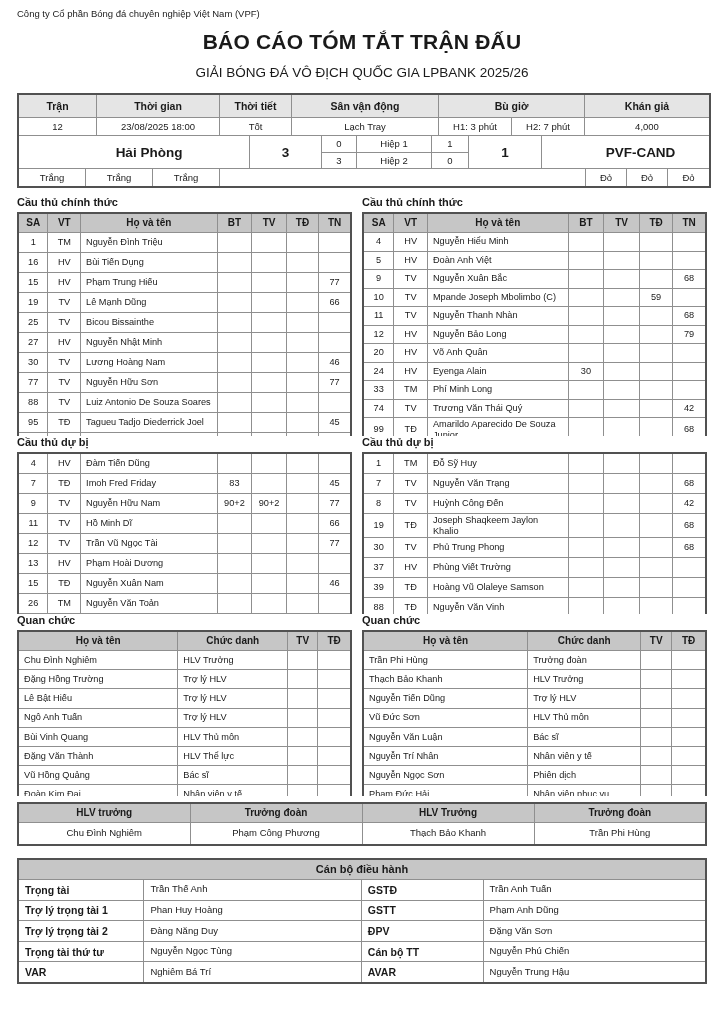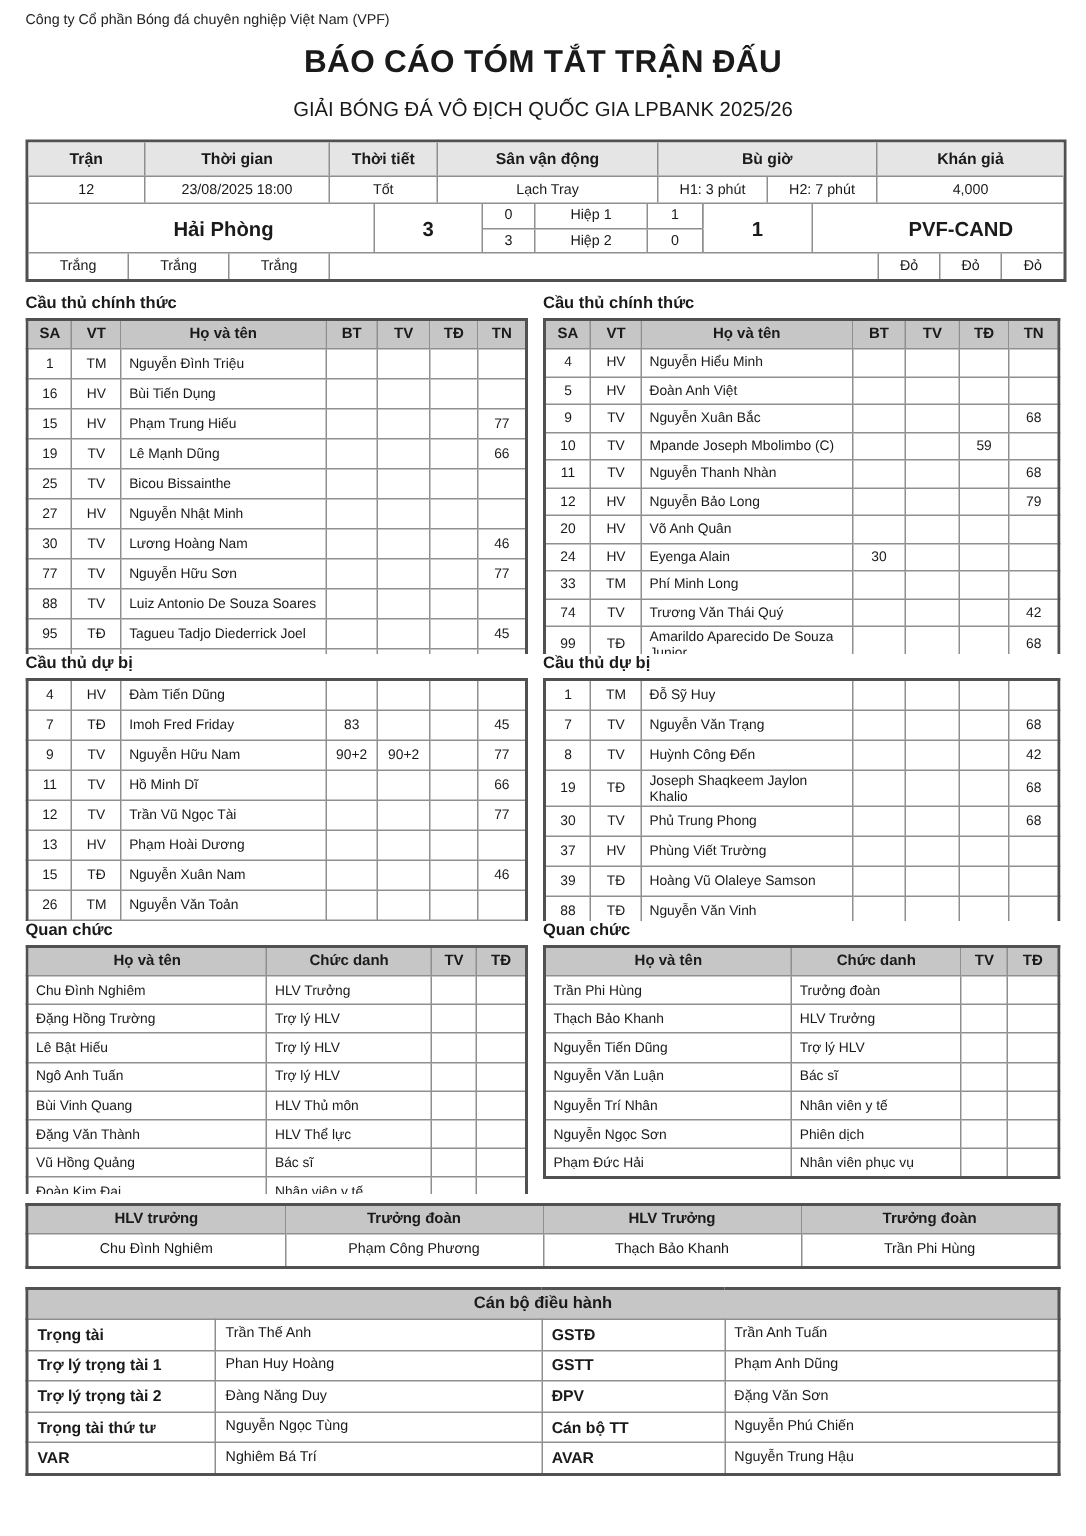--- a/index.html
+++ b/index.html
@@ -664,20 +664,26 @@
                 <td class="c-tv"></td>
                 <td class="c-td"></td>
               </tr>
               <tr>
                 <td class="c-name">Nguyễn Tiến Dũng</td>
                 <td class="c-role">Trợ lý HLV</td>
                 <td class="c-tv"></td>
                 <td class="c-td"></td>
               </tr>
               <tr>
+                <td class="c-name">Vũ Đức Sơn</td>
+                <td class="c-role">HLV Thủ môn</td>
+                <td class="c-tv"></td>
+                <td class="c-td"></td>
+              </tr>
+              <tr>
                 <td class="c-name">Nguyễn Văn Luận</td>
                 <td class="c-role">Bác sĩ</td>
                 <td class="c-tv"></td>
                 <td class="c-td"></td>
               </tr>
               <tr>
                 <td class="c-name">Nguyễn Trí Nhân</td>
                 <td class="c-role">Nhân viên y tế</td>
                 <td class="c-tv"></td>
                 <td class="c-td"></td>

